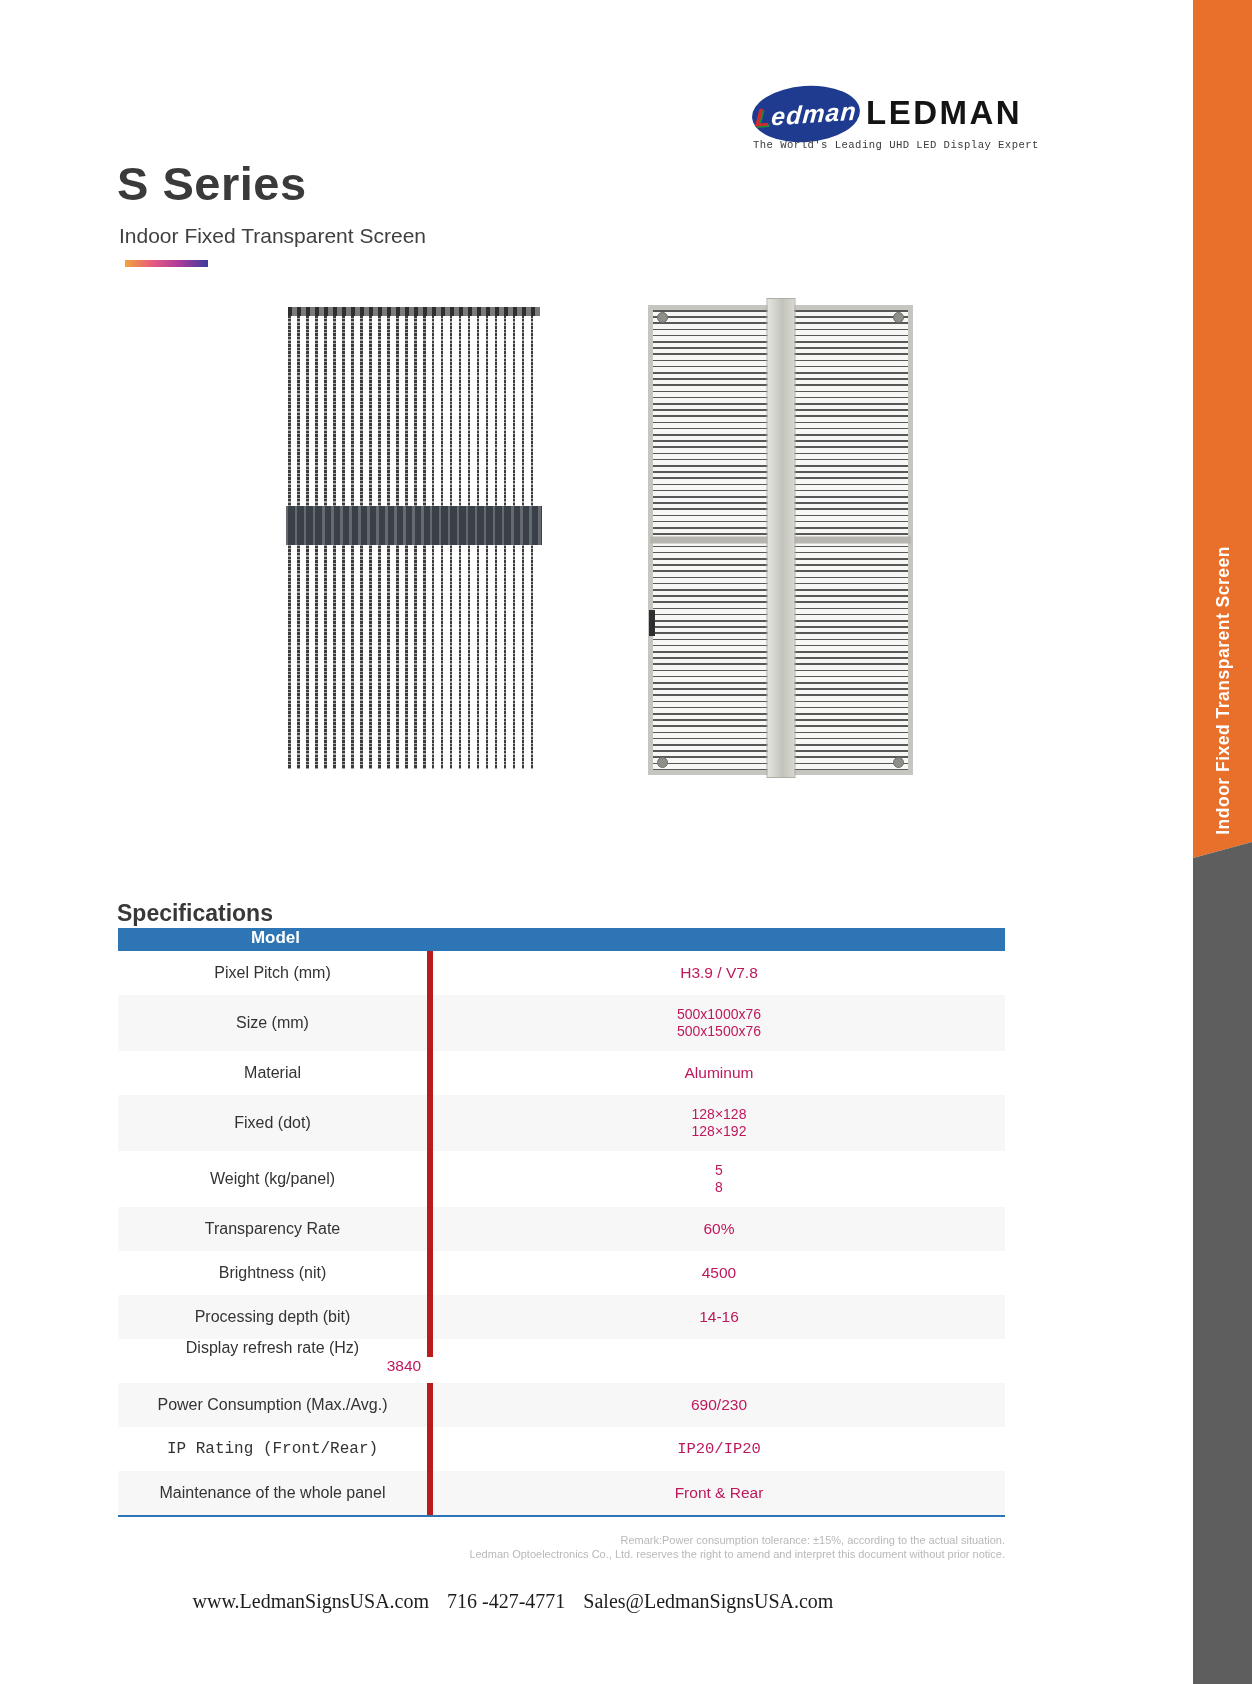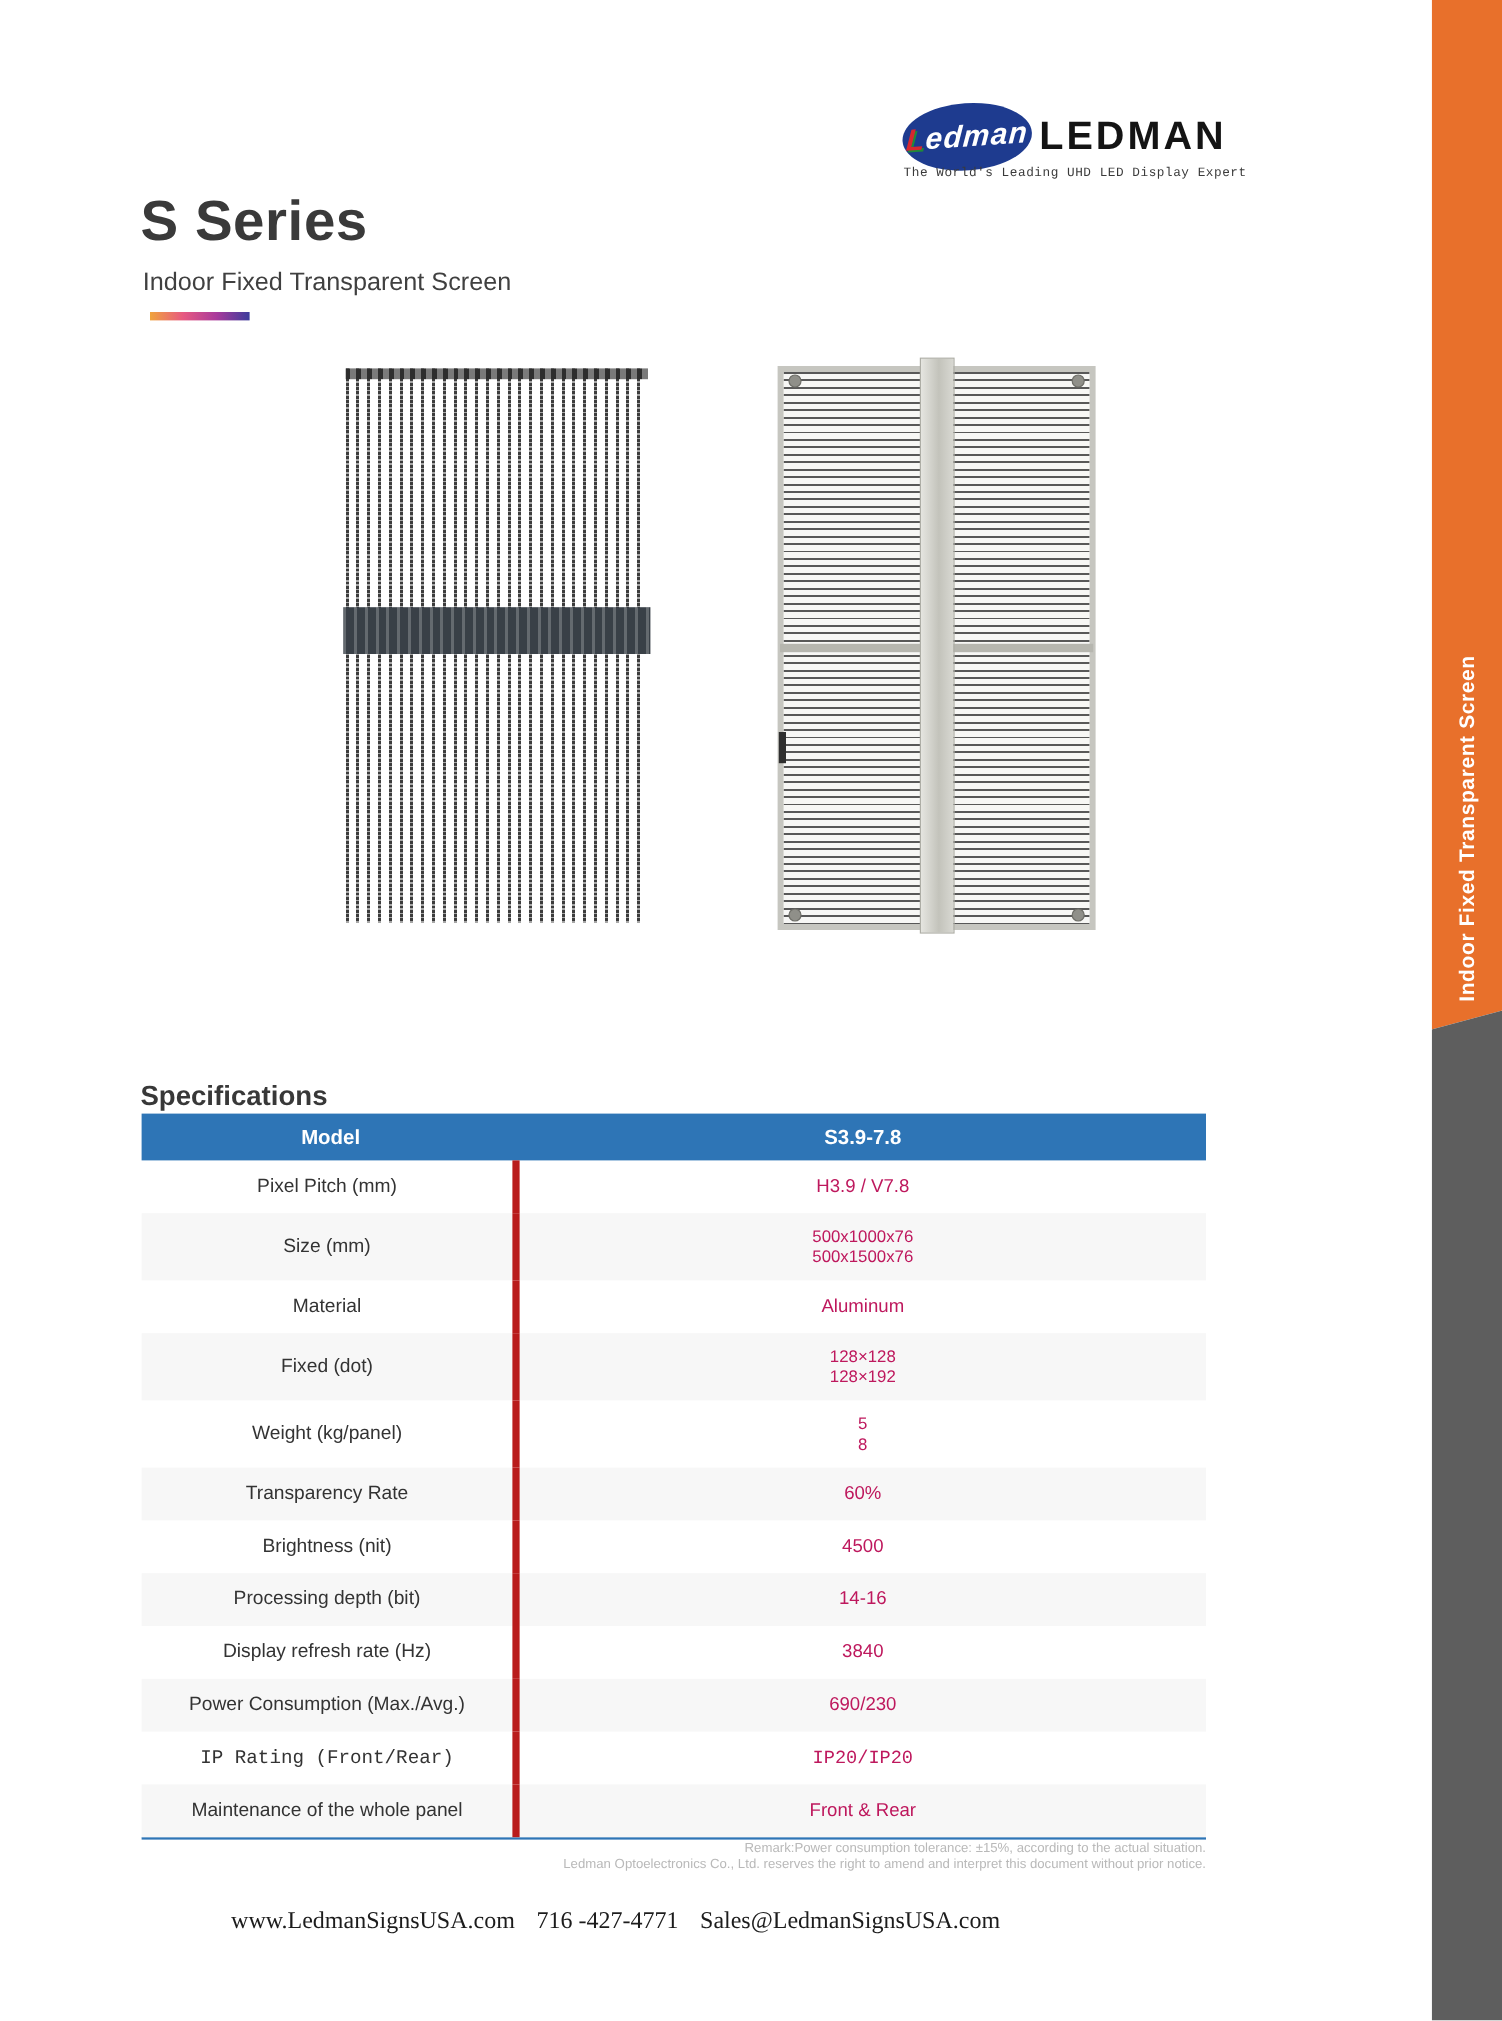--- a/index.html
+++ b/index.html
@@ -90,21 +90,21 @@
   .img-rear .screw { position:absolute; width:9px; height:9px; border-radius:50%; background:#8f8f89; border:1px solid #6e6e68; }
   .img-rear .screw.tl { top:2px; left:4px; }
   .img-rear .screw.tr { top:2px; right:4px; }
   .img-rear .screw.bl { bottom:2px; left:4px; }
   .img-rear .screw.br { bottom:2px; right:4px; }
   .img-rear .latch { position:absolute; left:-4px; top:300px; width:6px; height:26px; background:#2f2f2f; }
 
   
   .specs-heading { position:absolute; left:117px; top:900px; margin:0; font-size:23px; font-weight:800; color:#383838; }
   .spec-table { position:absolute; left:118px; top:928px; width:887px; border-bottom:2px solid var(--tblue,#2E75B6); }
-  .thead { display:flex; height:39px; background:var(--tblue,#2E75B6); color:#ffffff; font-weight:bold; font-size:17px; }
+  .thead { display:flex; height:23px; background:var(--tblue,#2E75B6); color:#ffffff; font-weight:bold; font-size:17px;flex-direction:column; }
   .thead .th-left  { width:315px; display:flex; align-items:center; justify-content:center; }
   .thead .th-right { width:572px; display:flex; align-items:center; justify-content:center; }
   .trow { display:flex; }
   .trow.alt { background:var(--rowalt,#F7F7F7); }
   .trow .tlabel {
     width:315px; box-sizing:border-box; border-right:6px solid #b91c1c;
     display:flex; align-items:center; justify-content:center;
     font-size:16px; color:#333333; text-align:center;
   }
   .trow .tvalue {
@@ -195,21 +195,21 @@
           <div class="tvalue">60%</div>
         </div>
         <div class="trow" style="height: 44px;">
           <div class="tlabel">Brightness (nit)</div>
           <div class="tvalue">4500</div>
         </div>
         <div class="trow alt" style="height: 44px;">
           <div class="tlabel">Processing depth (bit)</div>
           <div class="tvalue">14-16</div>
         </div>
-        <div class="trow" style="height: 44px;">
+        <div class="trow" style="height: 44px; flex-direction: column;">
           <div class="tlabel">Display refresh rate (Hz)</div>
           <div class="tvalue">3840</div>
         </div>
         <div class="trow alt" style="height: 44px;">
           <div class="tlabel">Power Consumption (Max./Avg.)</div>
           <div class="tvalue">690/230</div>
         </div>
         <div class="trow" style="height: 44px; font-family: Liberation Mono, monospace;">
           <div class="tlabel">IP Rating (Front/Rear)</div>
           <div class="tvalue">IP20/IP20</div>

